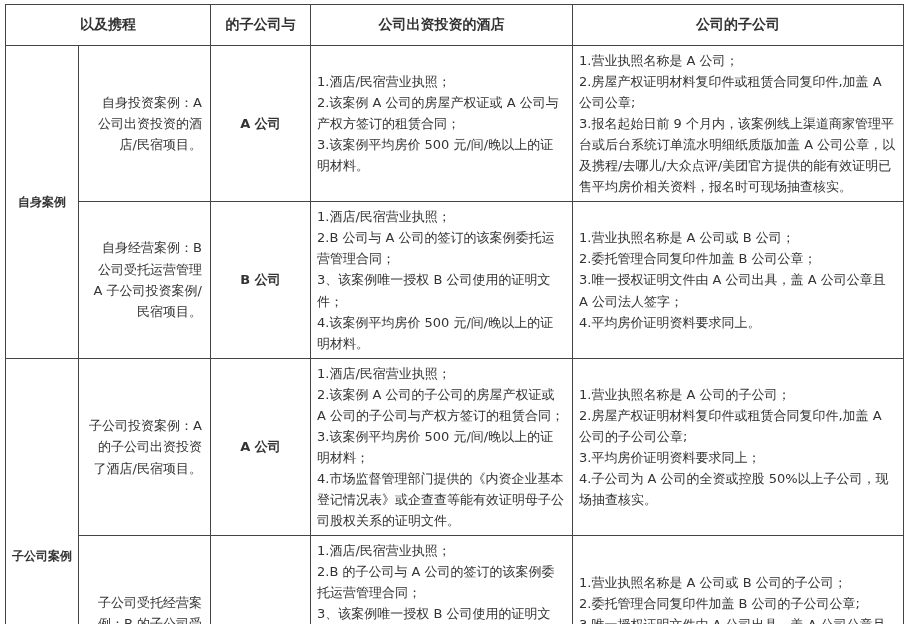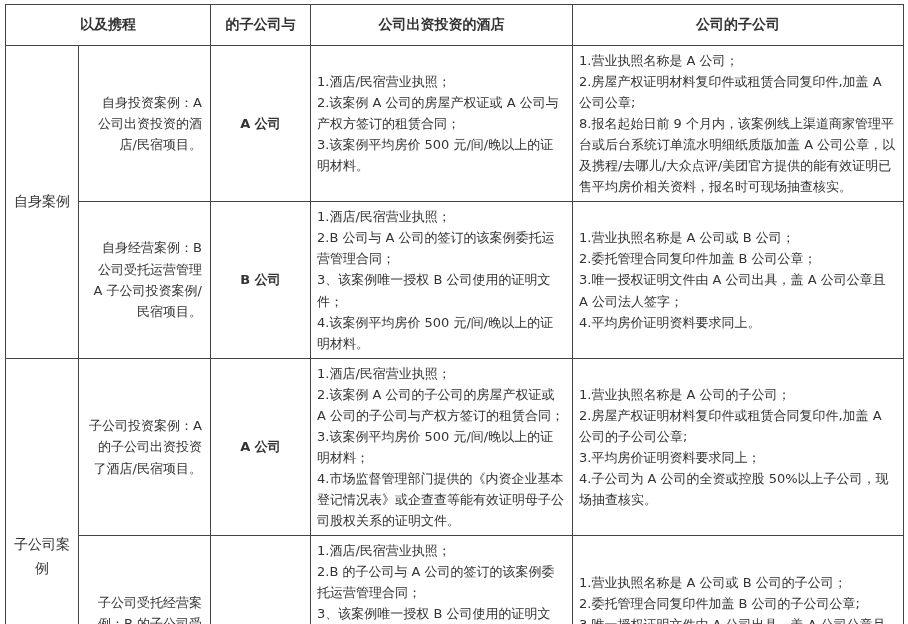--- a/index.html
+++ b/index.html
@@ -23,22 +23,22 @@
     overflow: hidden;
   }
   .req-table th {
     font-size: 14px;
     font-weight: bold;
     text-align: center;
     padding: 4px 2px;
     height: 32px;
   }
   .group-cell {
-    font-weight: normal;
-    font-size: 14px;
+    font-weight: bold;
+    font-size: 12px;
     text-align: center;
     line-height: 1.7;
     padding: 2px 4px;
   }
   .case-cell {
     text-align: right;
     padding: 4px 8px;
     line-height: 1.65;
   }
   .entity-cell {
@@ -79,21 +79,21 @@
   <tbody>
     <tr class="row-1">
       <td rowspan="2" class="group-cell">自身案例</td>
       <td class="case-cell">自身投资案例：A 公司出资投资的酒店/民宿项目。</td>
       <td class="entity-cell">A 公司</td>
       <td class="list-cell">1.酒店/民宿营业执照；
 2.该案例 A 公司的房屋产权证或 A 公司与产权方签订的租赁合同；
 3.该案例平均房价 500 元/间/晚以上的证明材料。</td>
       <td class="list-cell">1.营业执照名称是 A 公司；
 2.房屋产权证明材料复印件或租赁合同复印件,加盖 A 公司公章;
-8.报名起始日前 9 个月内，该案例线上渠道商家管理平台或后台系统订单流水明细纸质版加盖 A 公司公章，以及携程/去哪儿/大众点评/美团官方提供的能有效证明已售平均房价相关资料，报名时可现场抽查核实。</td>
+3.报名起始日前 9 个月内，该案例线上渠道商家管理平台或后台系统订单流水明细纸质版加盖 A 公司公章，以及携程/去哪儿/大众点评/美团官方提供的能有效证明已售平均房价相关资料，报名时可现场抽查核实。</td>
     </tr>
     <tr class="row-2">
       <td class="case-cell">自身经营案例：B 公司受托运营管理 A 子公司投资案例/民宿项目。</td>
       <td class="entity-cell">B 公司</td>
       <td class="list-cell">1.酒店/民宿营业执照；
 2.B 公司与 A 公司的签订的该案例委托运营管理合同；
 3、该案例唯一授权 B 公司使用的证明文件；
 4.该案例平均房价 500 元/间/晚以上的证明材料。</td>
       <td class="list-cell">1.营业执照名称是 A 公司或 B 公司；
 2.委托管理合同复印件加盖 B 公司公章；

